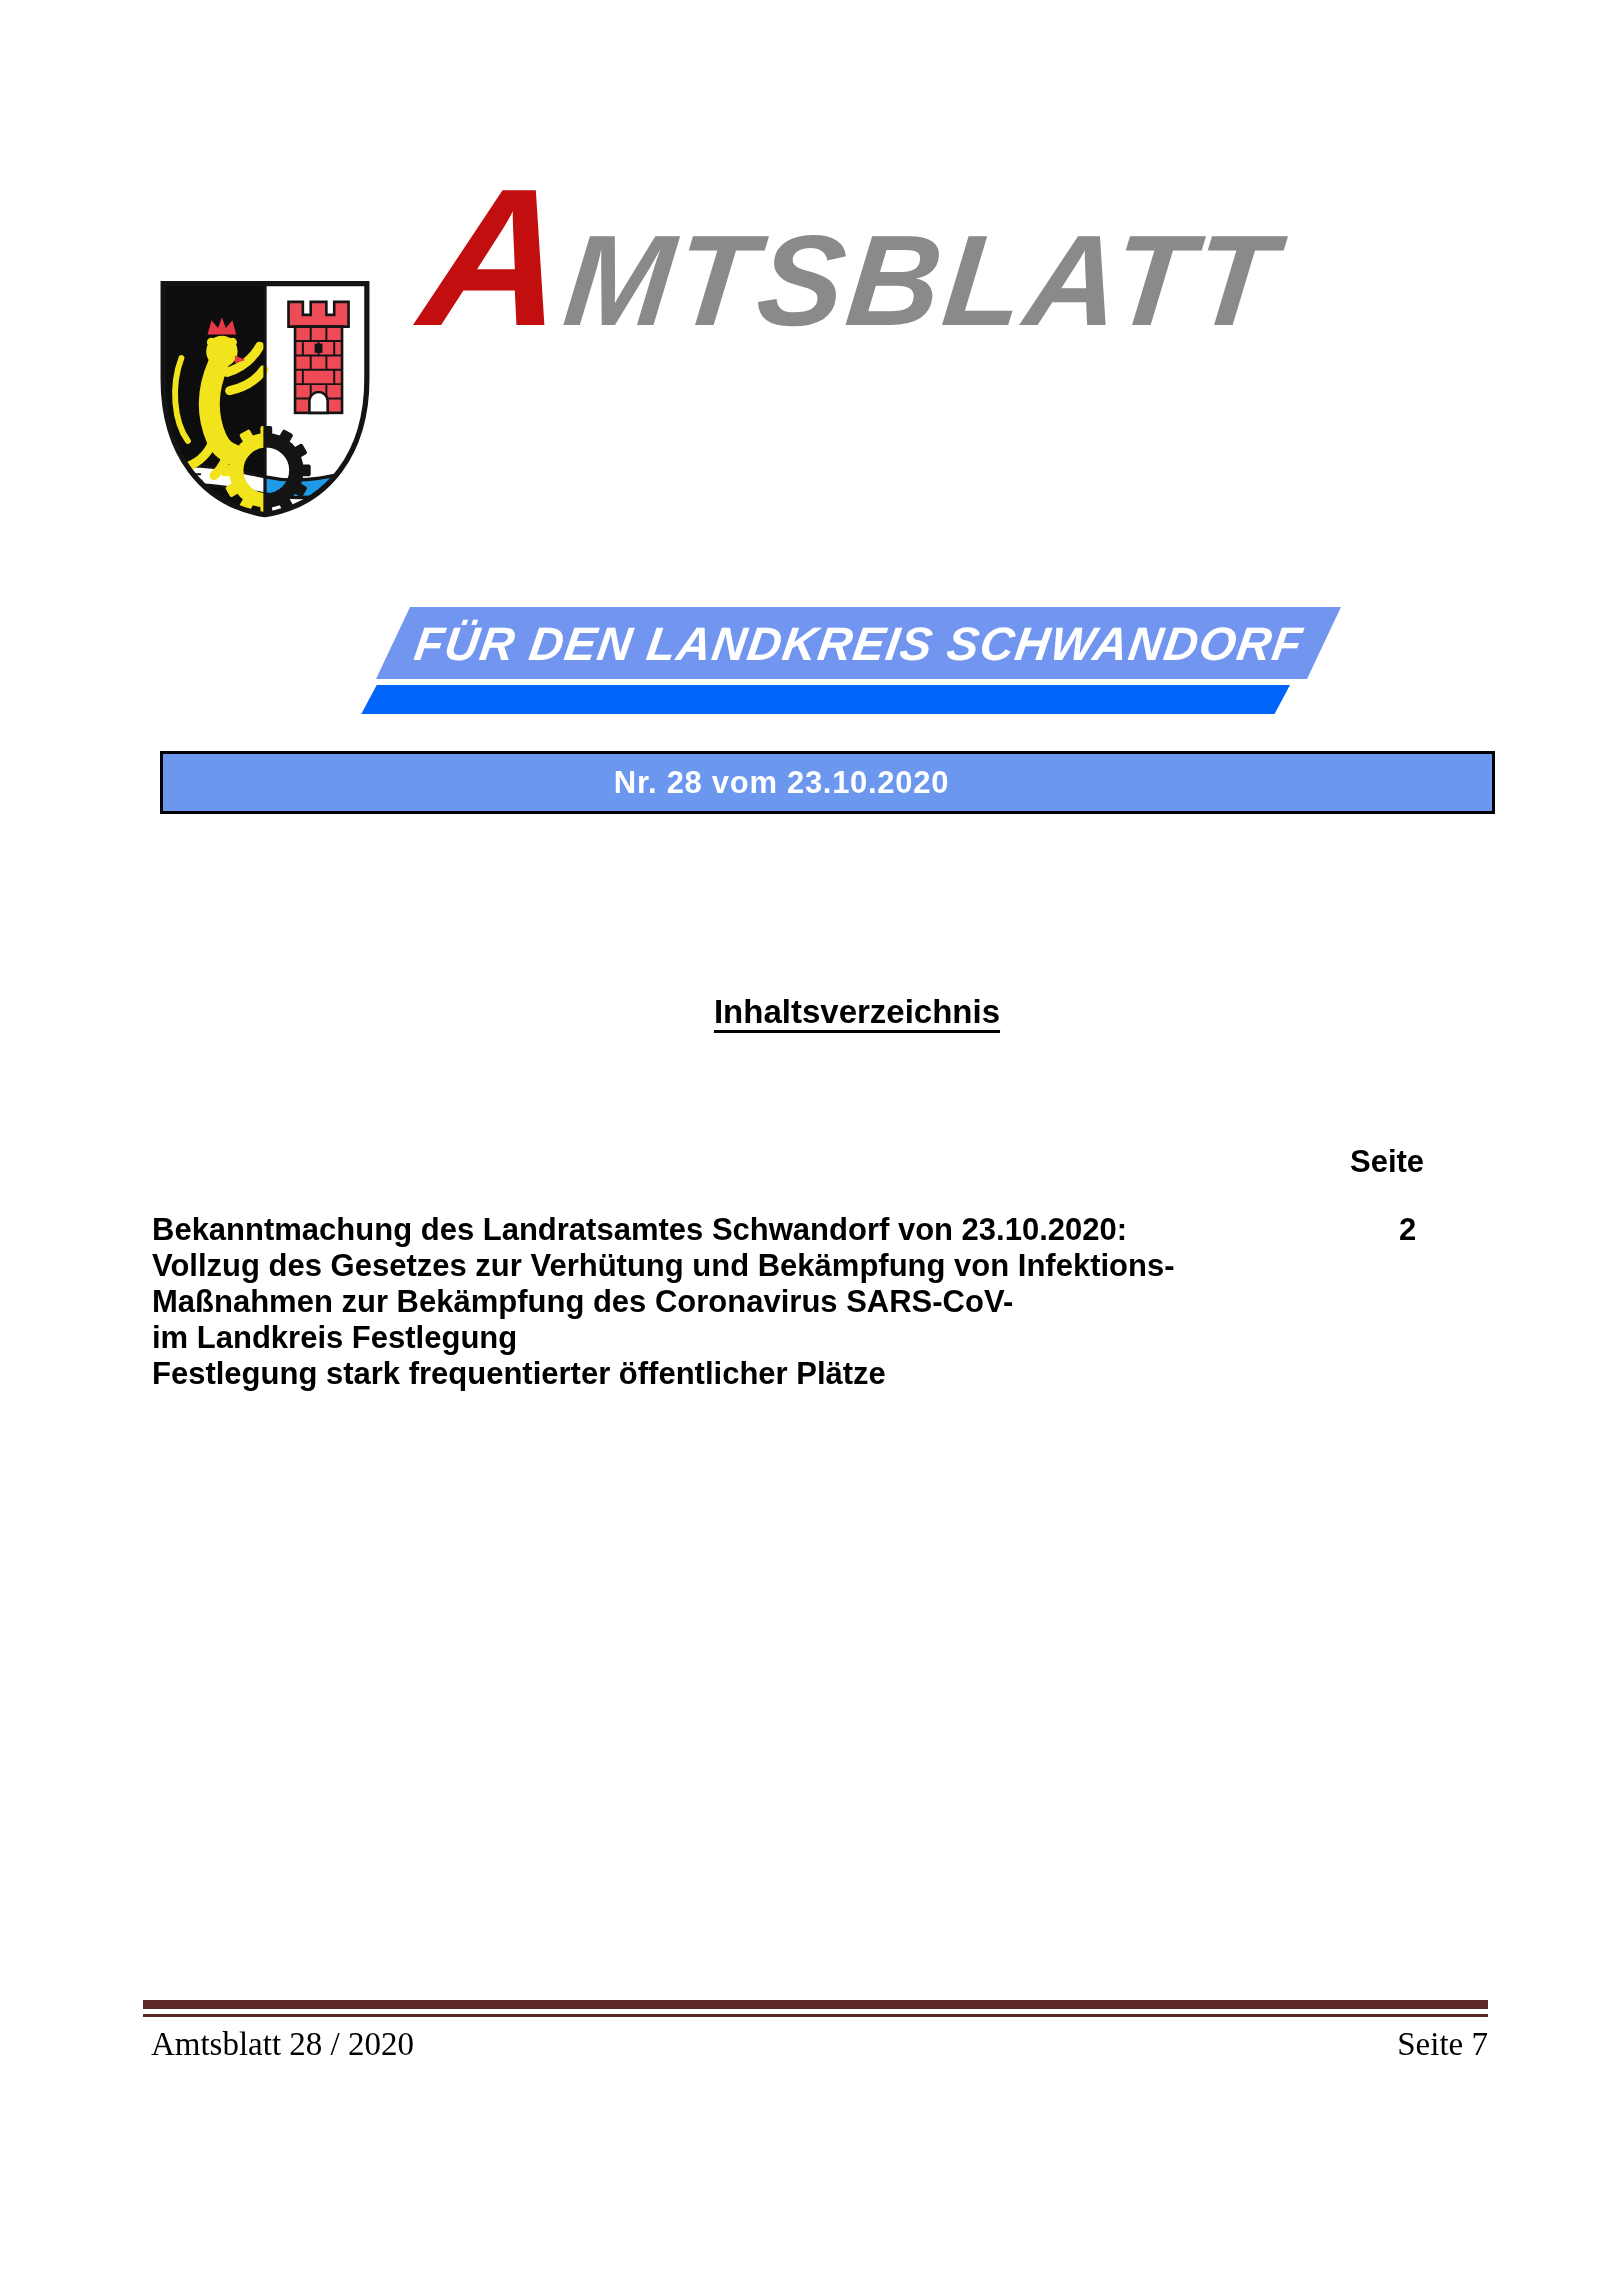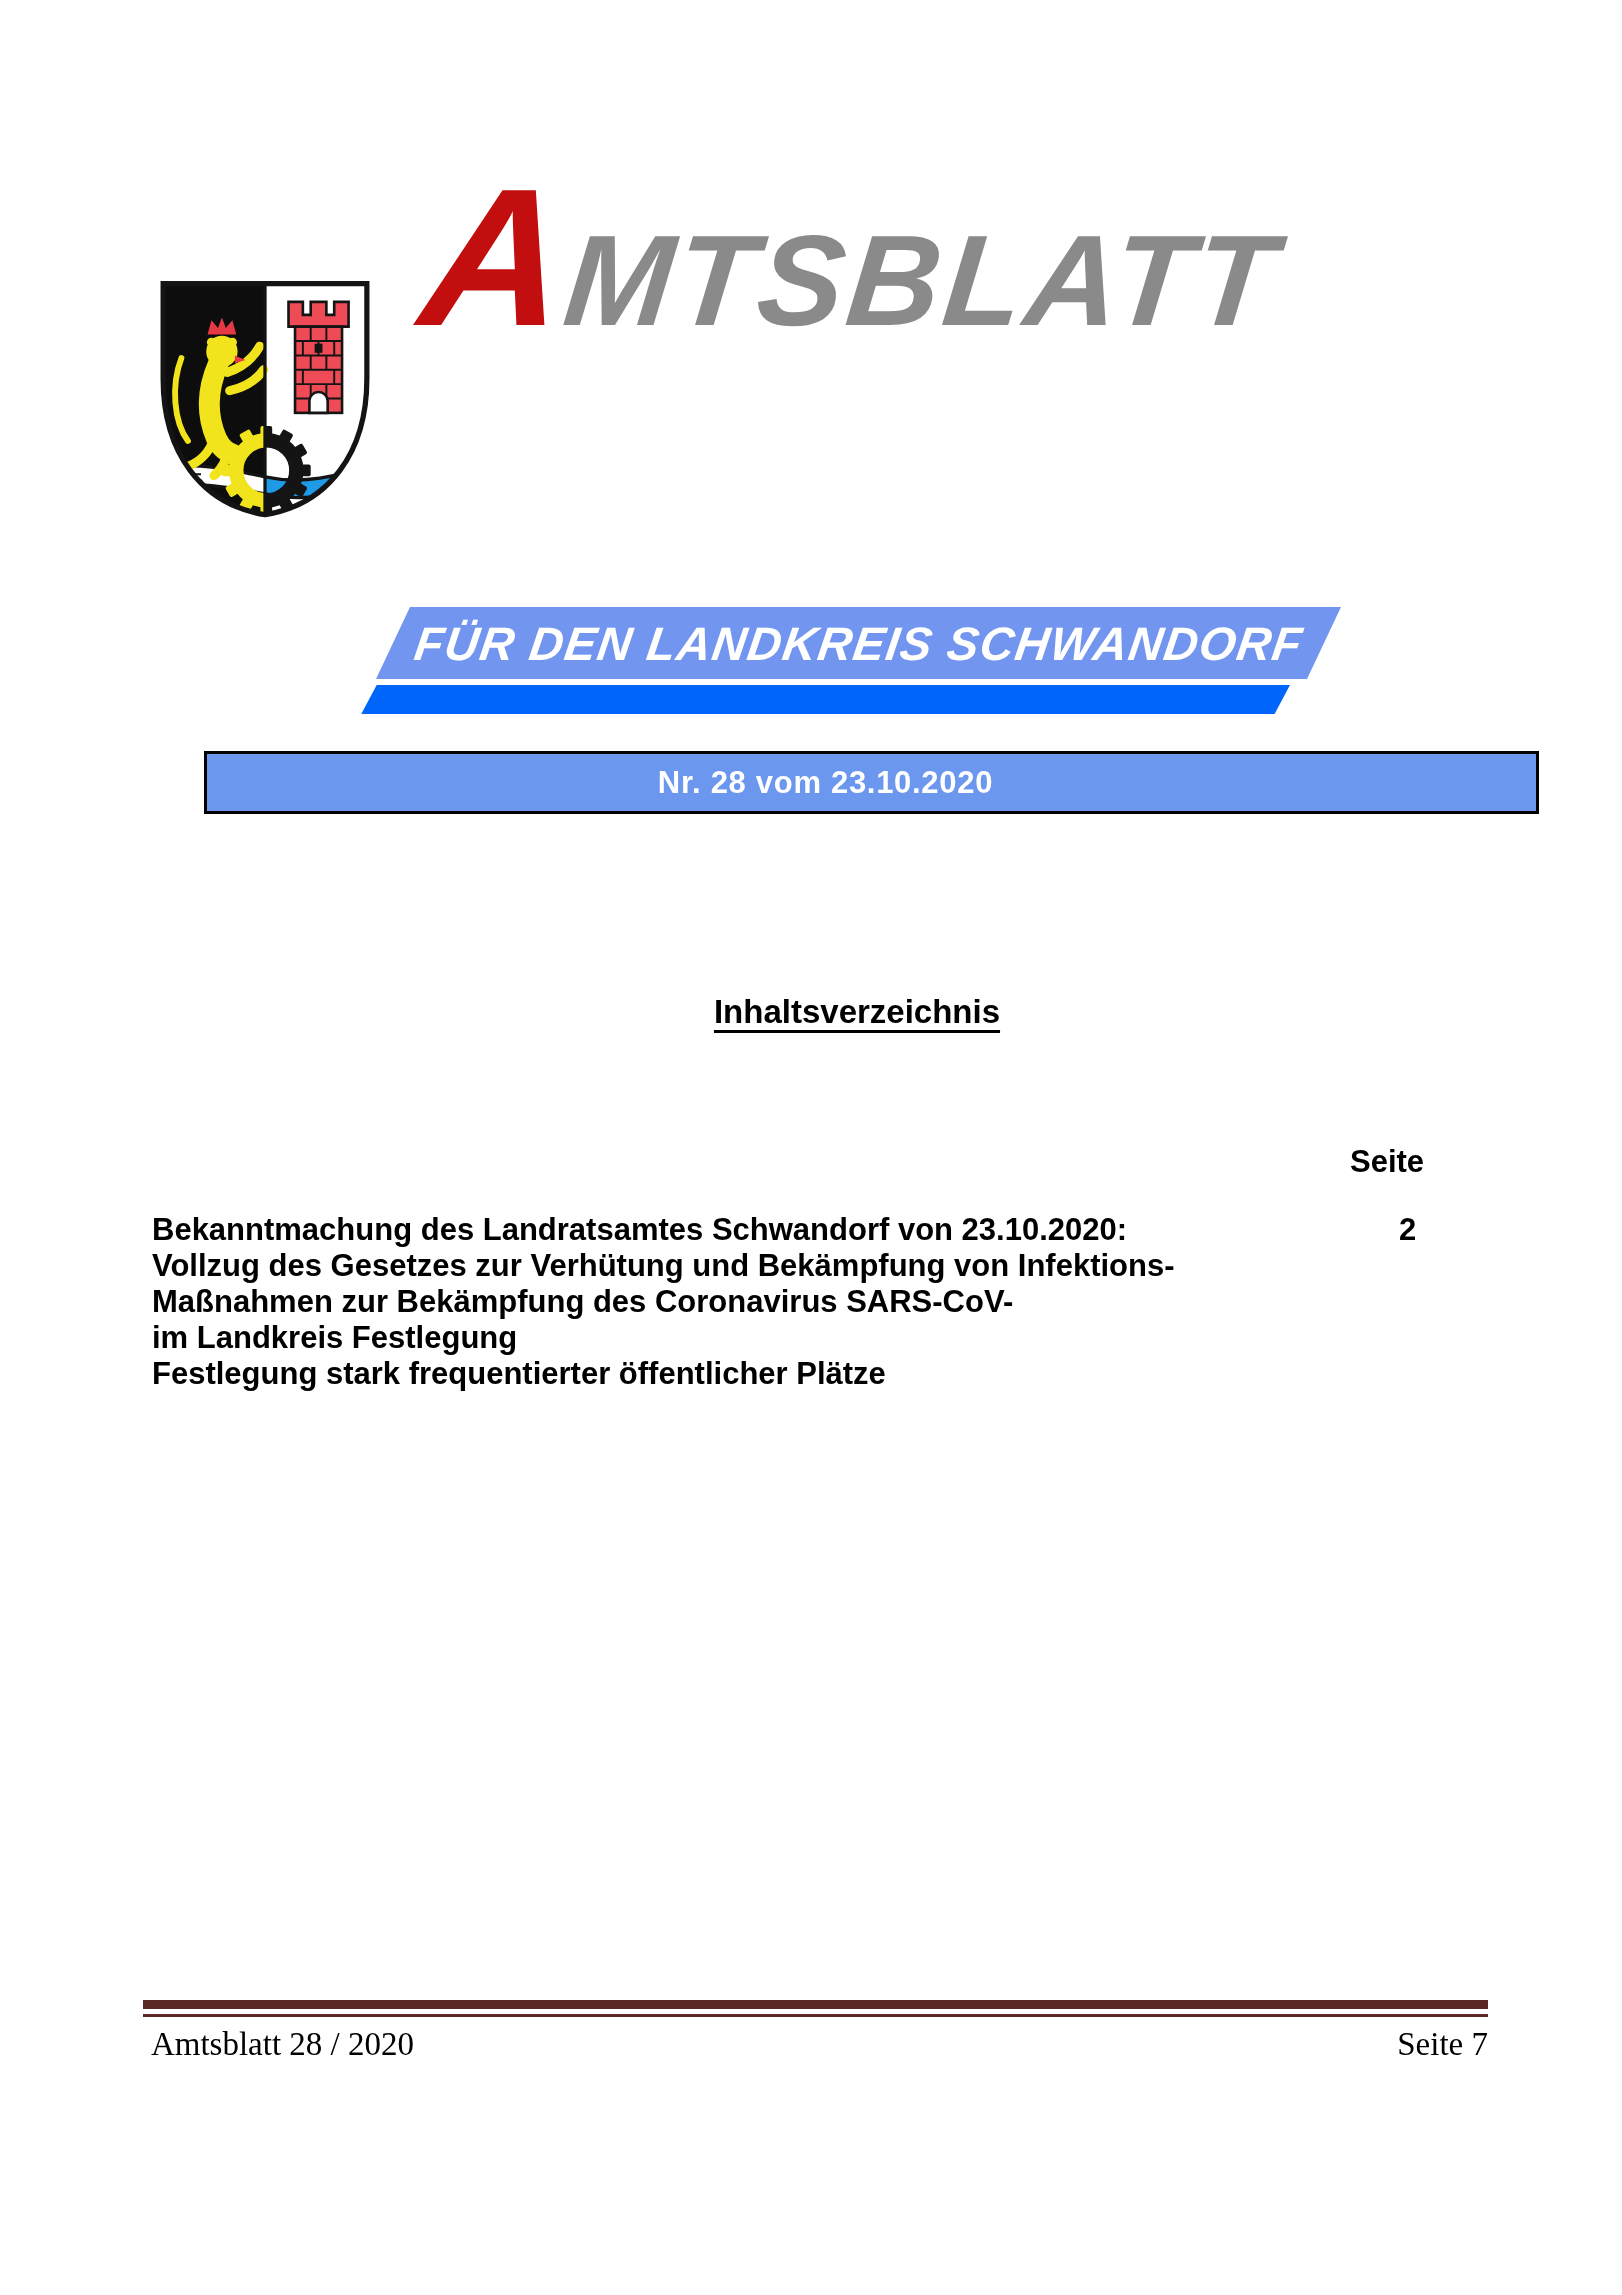--- a/index.html
+++ b/index.html
@@ -42,21 +42,20 @@
   .stripe{
     position:absolute;left:361px;top:685px;width:929px;height:29.4px;
     clip-path:polygon(15.7px 0, 100% 0, calc(100% - 15.7px) 100%, 0 100%);
   }
   
   .issue-box{
     position:absolute;left:160px;top:751px;width:1335px;height:63px;
     border:3.3px solid #000000;box-sizing:border-box;
     display:flex;align-items:center;justify-content:center;
     padding-right:92px;
-    margin-left:44px;
   }
   .issue-box .issue-text{
     color:#ffffff;font-weight:bold;font-size:31px;letter-spacing:0.7px;
     white-space:nowrap;
   }
   
   .toc-heading{
     position:absolute;left:857px;top:993px;transform:translateX(-50%);
     font-size:33px;font-weight:bold;color:#000;
     text-decoration:underline;text-decoration-thickness:3.3px;text-underline-offset:6.5px;

